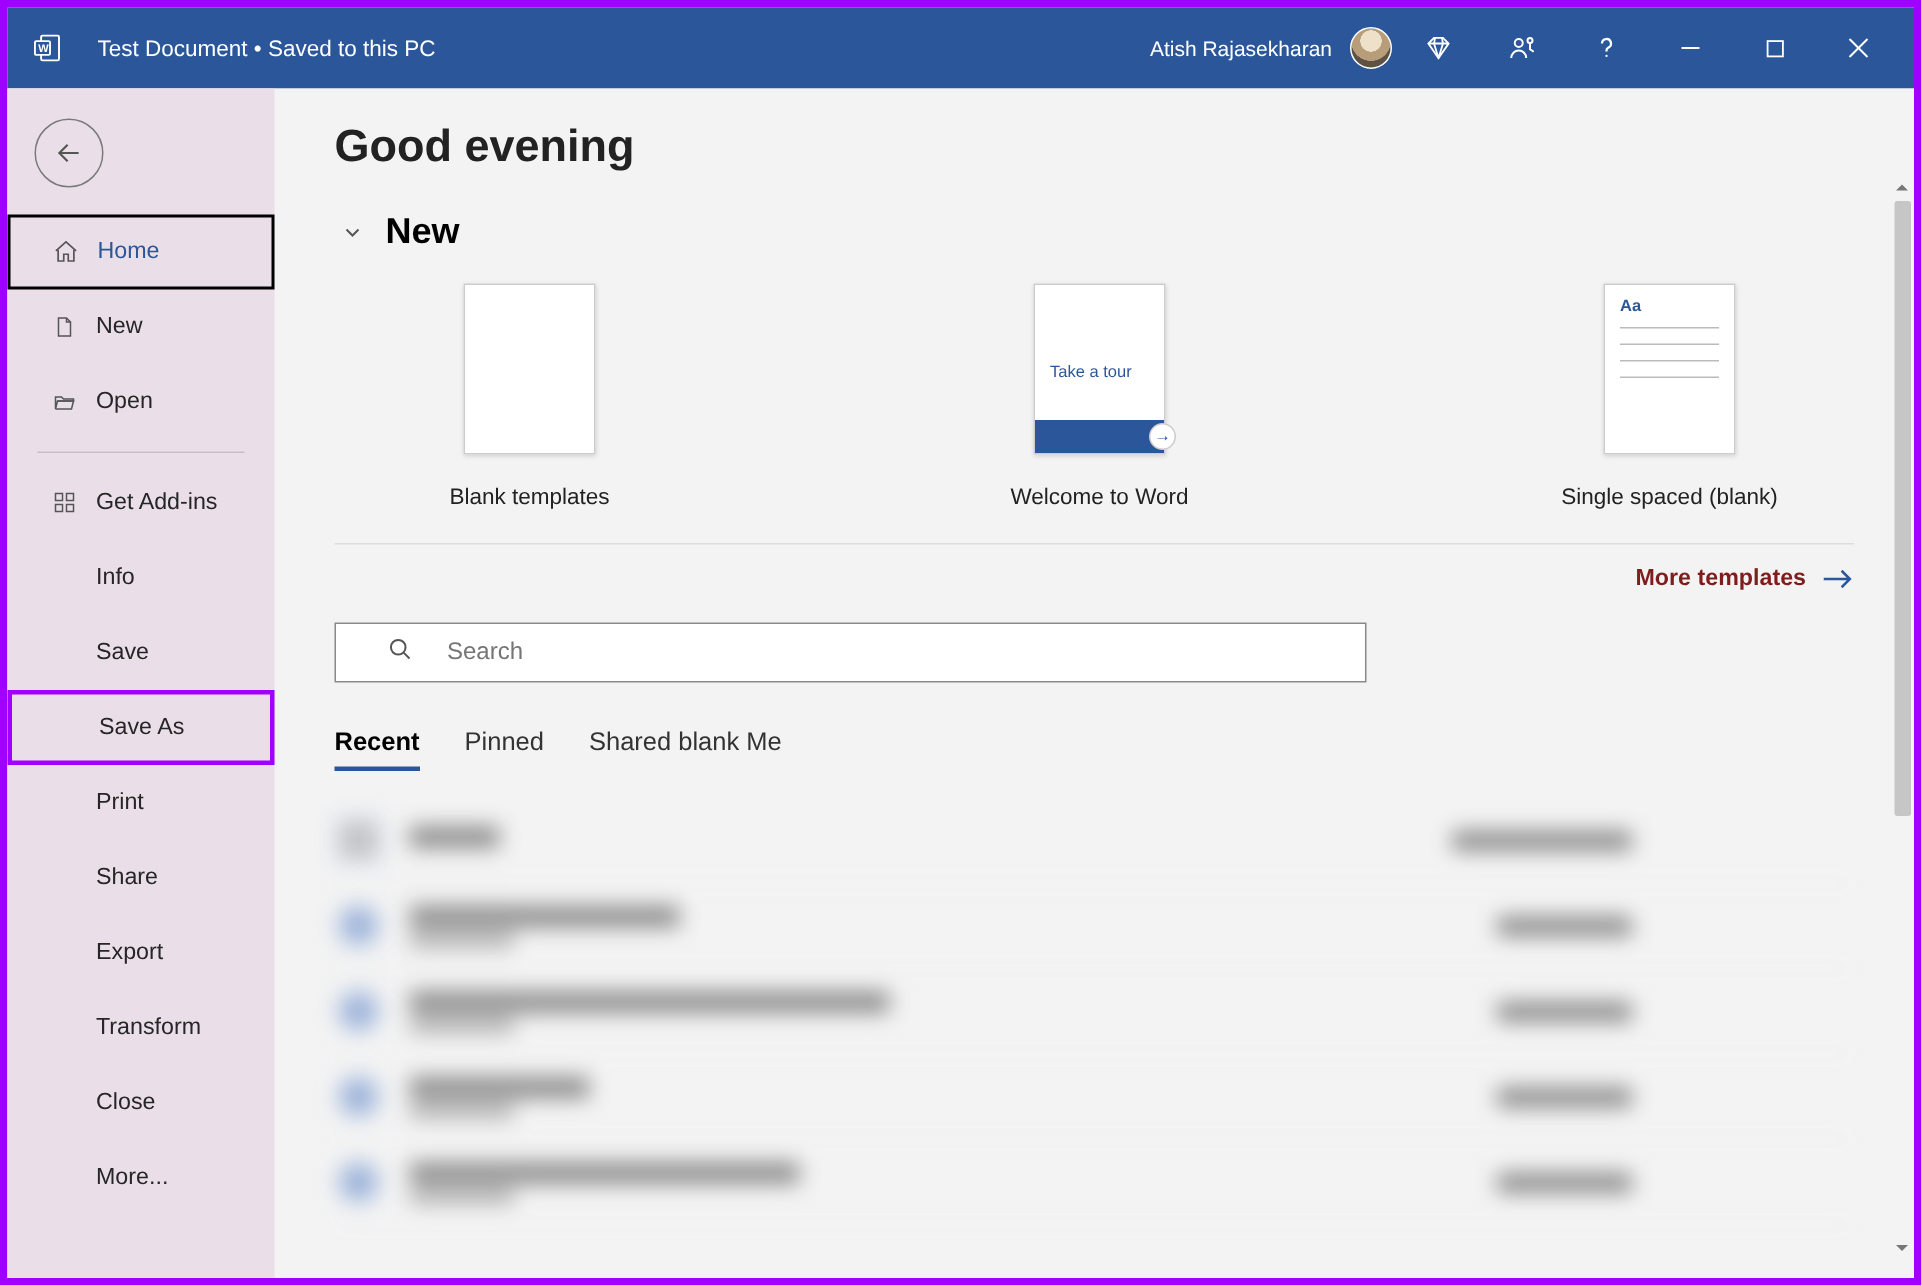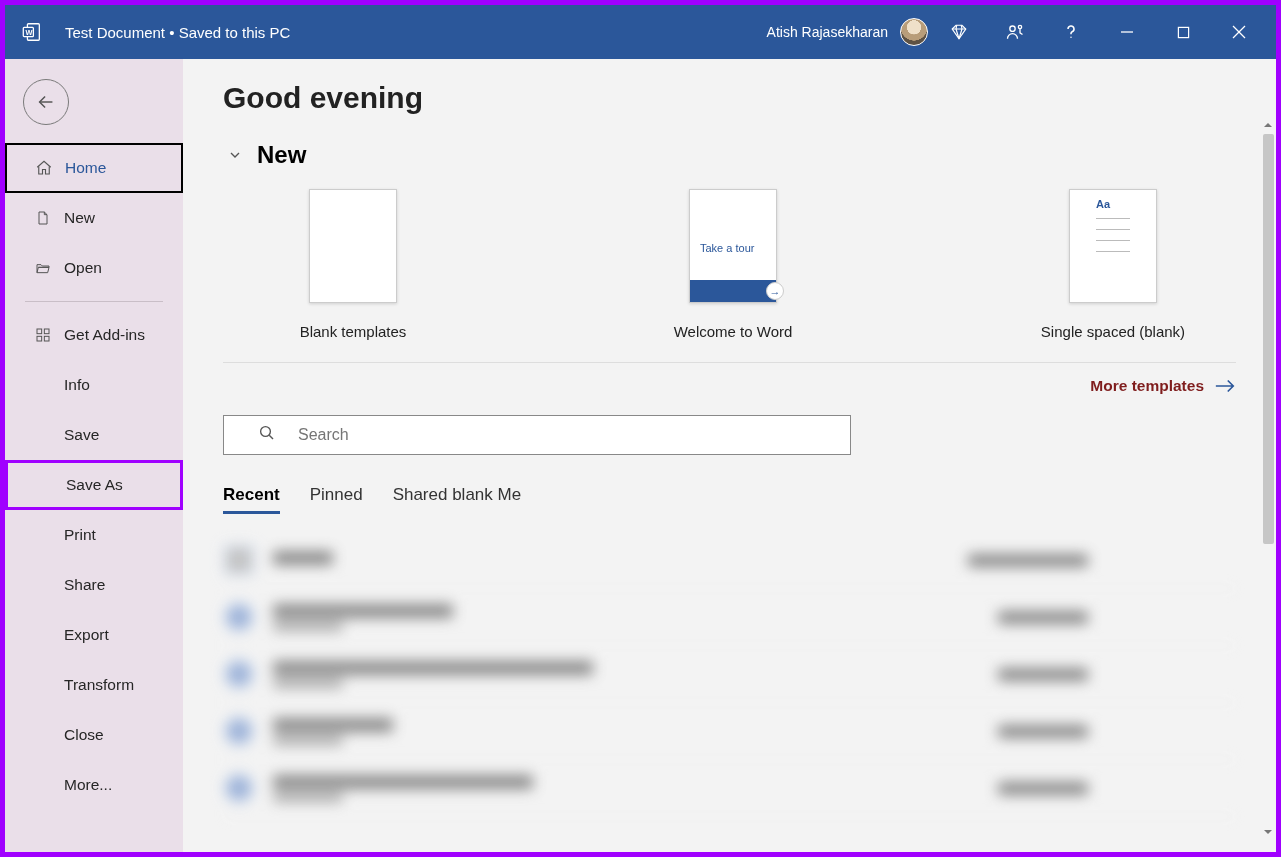--- a/index.html
+++ b/index.html
@@ -31,34 +31,34 @@
   .chev { width:24px; height:24px; display:flex; align-items:center; justify-content:center; color:#555;}
   .section-title { font-size:24px; font-weight:600; }
   .templates { display:flex; gap:0; justify-content:space-between; width:960px; margin-left:30px;}
   .tpl { width:200px; display:flex; flex-direction:column; align-items:center; cursor:pointer;}
   .thumb { width:88px; height:114px; background:#fff; border:1px solid #ccc; box-shadow:0 1px 3px rgba(0,0,0,.15); display:flex; flex-direction:column; position:relative; font-size:10px; color:#2b579a;}
   .tpl-label { margin-top:20px; font-size:15px; color:#222; text-align:center;}
   .thumb.tour { justify-content:flex-end; }
   .thumb.tour .tourtext { position:absolute; top:52px; left:10px; font-size:11px; color:#2b579a;}
   .thumb.tour .band { height:22px; background:#2b579a; position:relative;}
   .thumb.tour .band .circle { position:absolute; right:-8px; top:2px; width:18px; height:18px; border-radius:50%; background:#fff; border:1px solid #ccc; display:flex; align-items:center; justify-content:center; color:#2b579a; font-size:11px;}
-  .thumb.single { padding:8px 26px;}
+  .thumb.single { padding:8px 10px;}
   .thumb.single .aa { font-size:11px; font-weight:700; color:#2b579a; margin-bottom:3px;}
   .thumb.single .ln { height:1px; background:#bbb; margin:5px 0;}
   .thumb.resume { padding:4px 5px; font-size:5px; color:#777;}
   .thumb.resume .rtop { display:flex; gap:3px; }
   .thumb.resume .ravatar{ width:22px; height:22px; border-radius:50%; background:linear-gradient(#d6cfe7,#b9aed0); flex-shrink:0;}
   .thumb.resume .rname{ color:#2b579a; font-weight:700; font-size:9px;}
   .thumb.resume .rblock{ margin-top:3px; }
   .thumb.resume .rline{ height:2px; background:#ddd; margin:2px 0;}
   .thumb.resume .rbar { height:3px; background:#2b579a; margin:2px 0; width:70%;}
   .hr { height:1px; background:#ddd; margin:22px 0 14px;}
   .more-row { display:flex; justify-content:flex-end; margin-bottom:20px;}
   .more-link { color:#7f1d1d; font-size:15.5px; font-weight:600; display:flex; align-items:center; gap:10px; cursor:pointer;}
-  .search { width:628px; height:40px; border:1px solid #888; background:#fff; display:flex; align-items:center; padding:0 16px; margin-bottom:30px;}
+  .search { width:688px; height:40px; border:1px solid #888; background:#fff; display:flex; align-items:center; padding:0 16px; margin-bottom:30px;}
   .search input { border:none; outline:none; flex:1; font-size:16px; background:transparent;}
   .search .sicon { color:#555; margin-right:22px; margin-left:18px;}
   .tabs { display:flex; gap:30px; margin-bottom:18px;}
   .tab { font-size:17px; color:#333; padding-bottom:6px; cursor:pointer;}
   .tab.active { font-weight:700; border-bottom:3px solid #2b579a; color:#000;}
   .filelist { filter: blur(7px); opacity:.85; }
   .filerow { display:flex; align-items:center; gap:18px; padding:12px 0; border-bottom:1px solid #eee;}
   .filerow .fi { width:32px; height:32px; border-radius:50%; background:#8fa8d4; border:4px solid #d6e1f1;}
   .filerow.header .fi { background:#bbb; border-radius:4px;}
   .filerow .fn { flex:1;}

